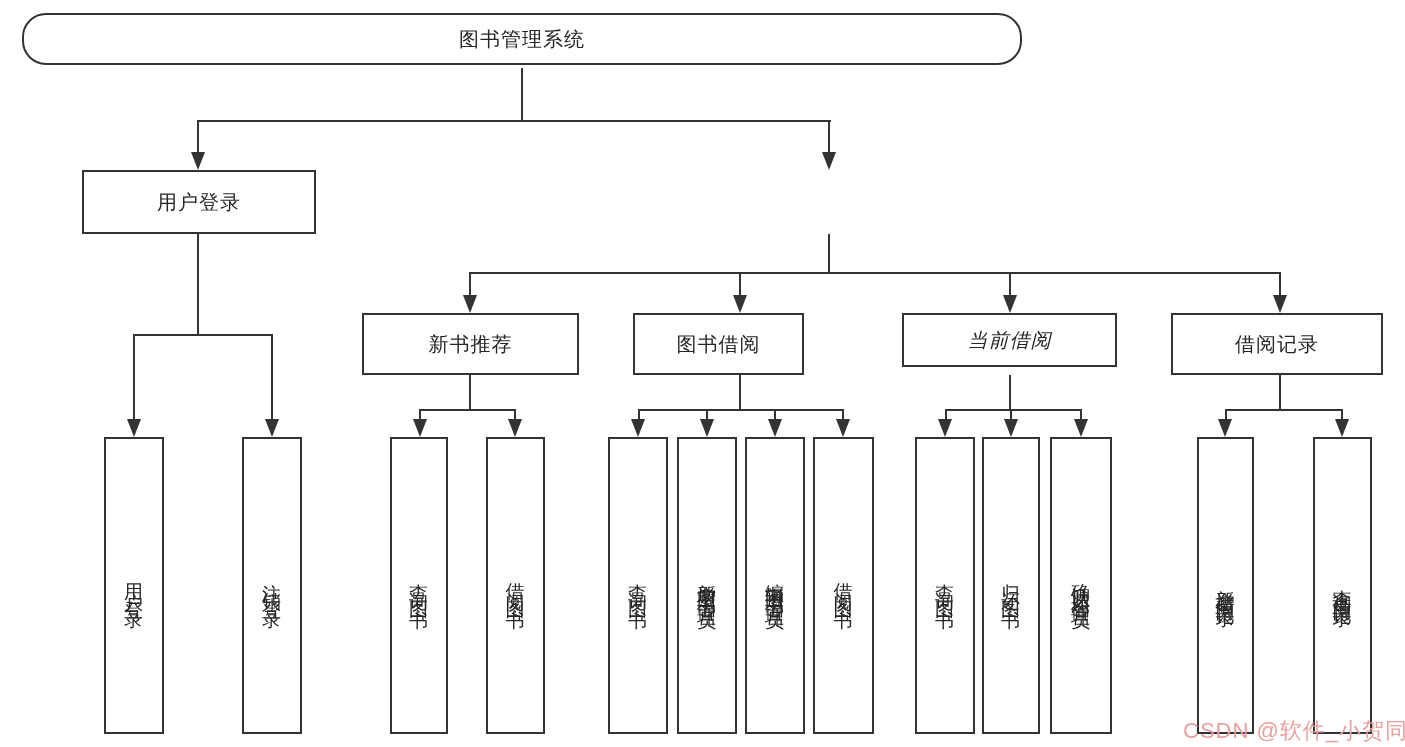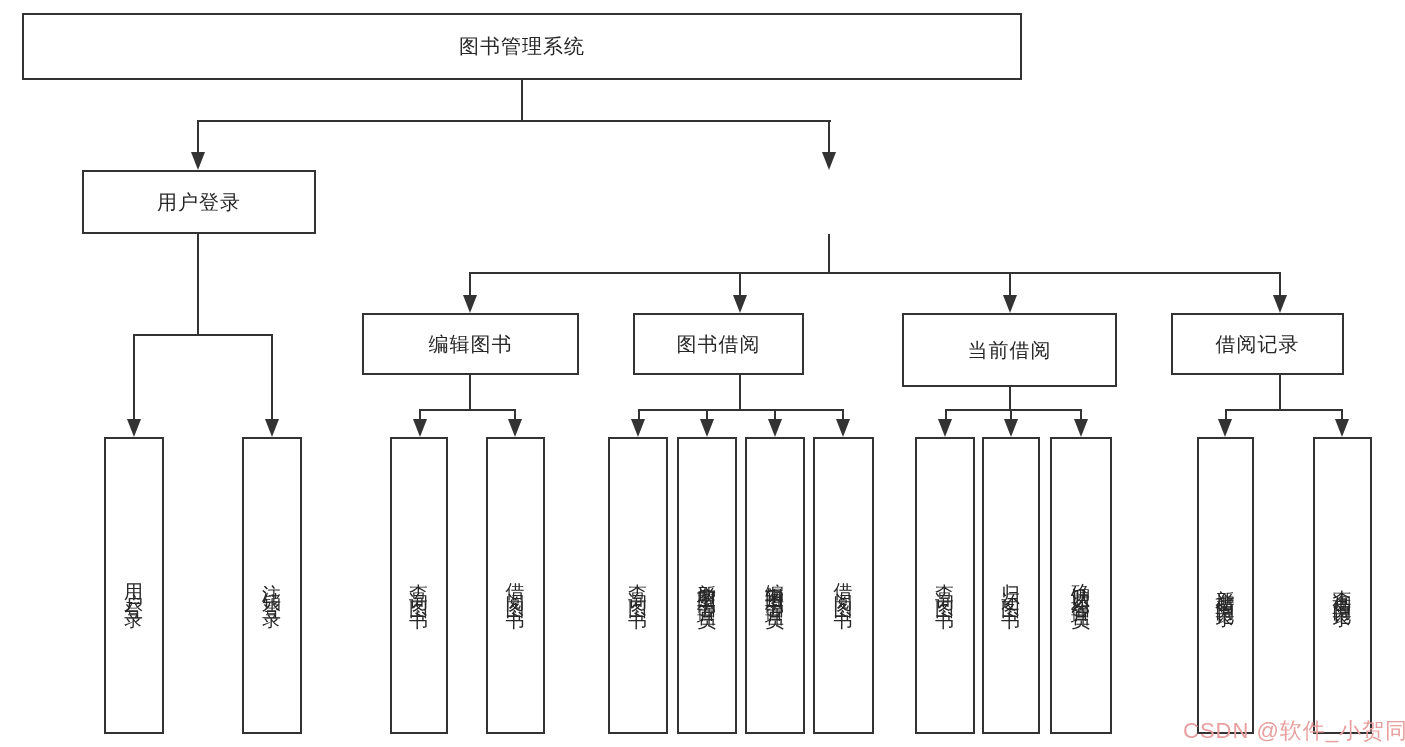--- a/index.html
+++ b/index.html
@@ -35,21 +35,21 @@
   .watermark{
     position:absolute;left:1183px;top:716px;z-index:5;
     font-size:22px;color:var(--watermark);letter-spacing:1px;white-space:nowrap;
   }
 </style>
 </head>
 <body>
 
 <div class="canvas">
 
-  <div class="box" style="left:22px;top:13px;width:1000px;height:67px;">图书管理系统</div>
+  <div class="box" style="left:22px;top:13px;width:1000px;height:52px;border-radius:24px;">图书管理系统</div>
 
   <div class="vline" style="left:521px;top:68px;height:54px;"></div>
   <div class="hline" style="left:197px;top:120px;width:634px;"></div>
   <div class="vline" style="left:197px;top:120px;height:34px;"></div>
   <div class="arrow" style="left:191px;top:152px;"></div>
   <div class="vline" style="left:828px;top:120px;height:34px;"></div>
   <div class="arrow" style="left:822px;top:152px;"></div>
 
   <div class="box" style="left:82px;top:170px;width:234px;height:64px;">用户登录</div>
 
@@ -64,24 +64,24 @@
   <div class="hline" style="left:469px;top:272px;width:812px;"></div>
   <div class="vline" style="left:469px;top:272px;height:24px;"></div>
   <div class="arrow" style="left:463px;top:295px;"></div>
   <div class="vline" style="left:739px;top:272px;height:24px;"></div>
   <div class="arrow" style="left:733px;top:295px;"></div>
   <div class="vline" style="left:1009px;top:272px;height:24px;"></div>
   <div class="arrow" style="left:1003px;top:295px;"></div>
   <div class="vline" style="left:1279px;top:272px;height:24px;"></div>
   <div class="arrow" style="left:1273px;top:295px;"></div>
 
-  <div class="box" style="left:362px;top:313px;width:217px;height:62px;">编辑图书</div>
+  <div class="box" style="left:362px;top:313px;width:217px;height:62px;">新书推荐</div>
   <div class="box" style="left:633px;top:313px;width:171px;height:62px;">图书借阅</div>
-  <div class="box" style="left:902px;top:313px;width:215px;height:74px;">当前借阅</div>
-  <div class="box" style="left:1171px;top:313px;width:173px;height:62px;">借阅记录</div>
+  <div class="box" style="left:902px;top:313px;width:215px;height:54px;font-style:italic;">当前借阅</div>
+  <div class="box" style="left:1171px;top:313px;width:212px;height:62px;">借阅记录</div>
 
   <div class="vline" style="left:469px;top:375px;height:36px;"></div>
   <div class="hline" style="left:419px;top:409px;width:97px;"></div>
   <div class="vline" style="left:419px;top:409px;height:12px;"></div>
   <div class="arrow" style="left:413px;top:419px;"></div>
   <div class="vline" style="left:514px;top:409px;height:12px;"></div>
   <div class="arrow" style="left:508px;top:419px;"></div>
 
   <div class="vline" style="left:739px;top:375px;height:36px;"></div>
   <div class="hline" style="left:638px;top:409px;width:206px;"></div>

